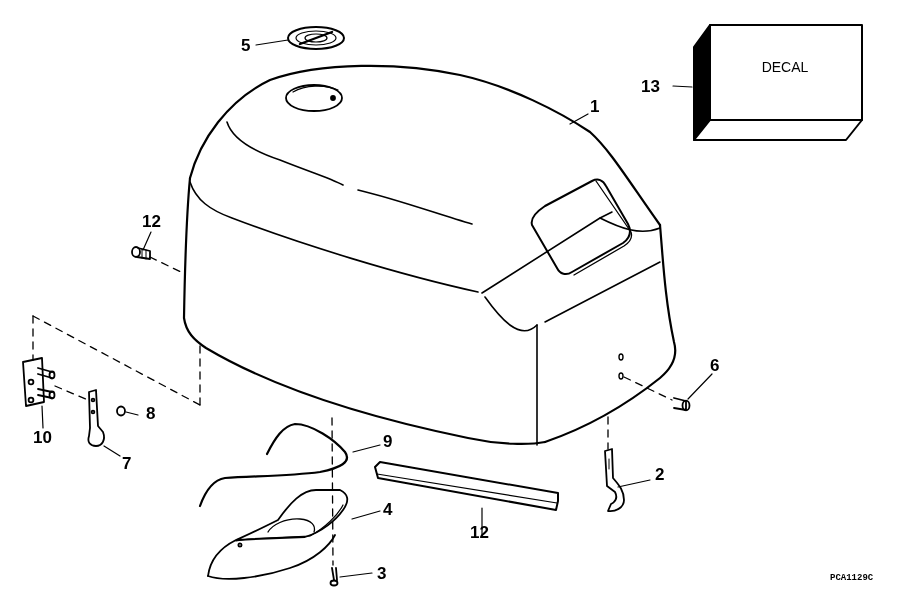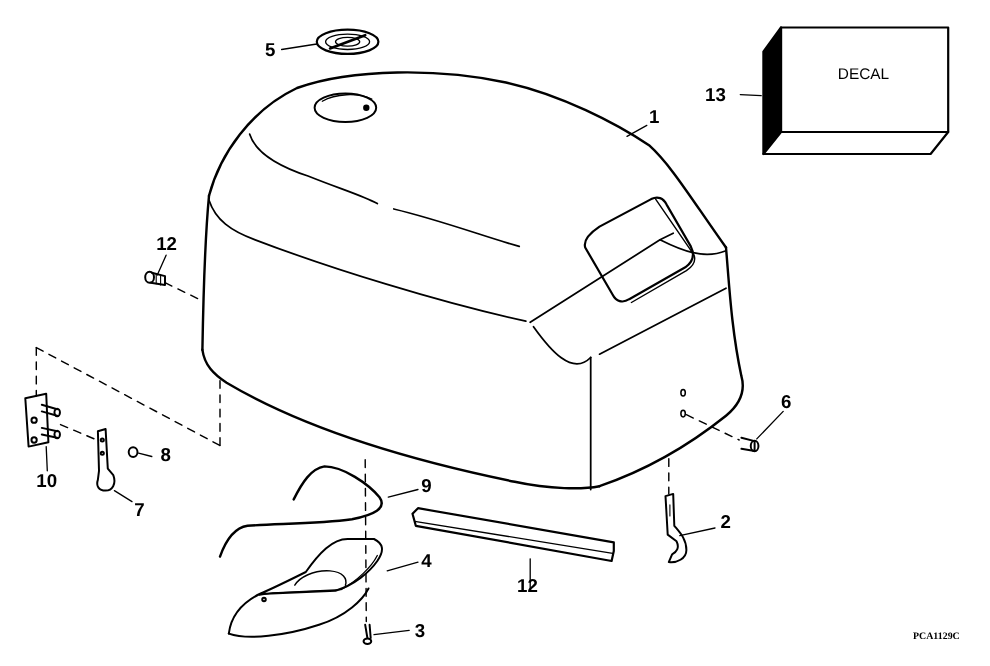--- a/index.html
+++ b/index.html
@@ -7,21 +7,21 @@
          font-family: "Liberation Sans", sans-serif; }
   #stage { position: absolute; left: 0; top: 0; width: 900px; height: 605px; }
   svg { position: absolute; left: 0; top: 0; }
   .callout { position: absolute; font-family: "Liberation Sans", sans-serif;
              font-weight: bold; font-size: 17px; color: #000; line-height: 1;
              cursor: pointer; }
   .decal-text { position: absolute; left: 712px; top: 58px; width: 146px;
                 text-align: center; font-family: "Liberation Sans", sans-serif;
                 font-size: 14px; line-height: 19px; color: #000; }
   .code { position: absolute; left: 830px; top: 573px; font-size: 9px;
-          font-weight: bold; color: #000; font-family: Liberation Serif, serif; }
+          font-weight: bold; color: #000; font-family: Liberation Mono, monospace; }
   .watermark { position: absolute; left: 682px; top: 562px; font-size: 19px;
                font-weight: bold; font-style: italic; color: #f06a6a;
                font-family: "Liberation Sans", sans-serif; letter-spacing: 0.3px; }
 </style>
 </head>
 <body>
 
 <div id="stage">
 
 <svg width="900" height="605" viewBox="0 0 900 605" fill="none" stroke="#000" stroke-linecap="round" stroke-linejoin="round">

